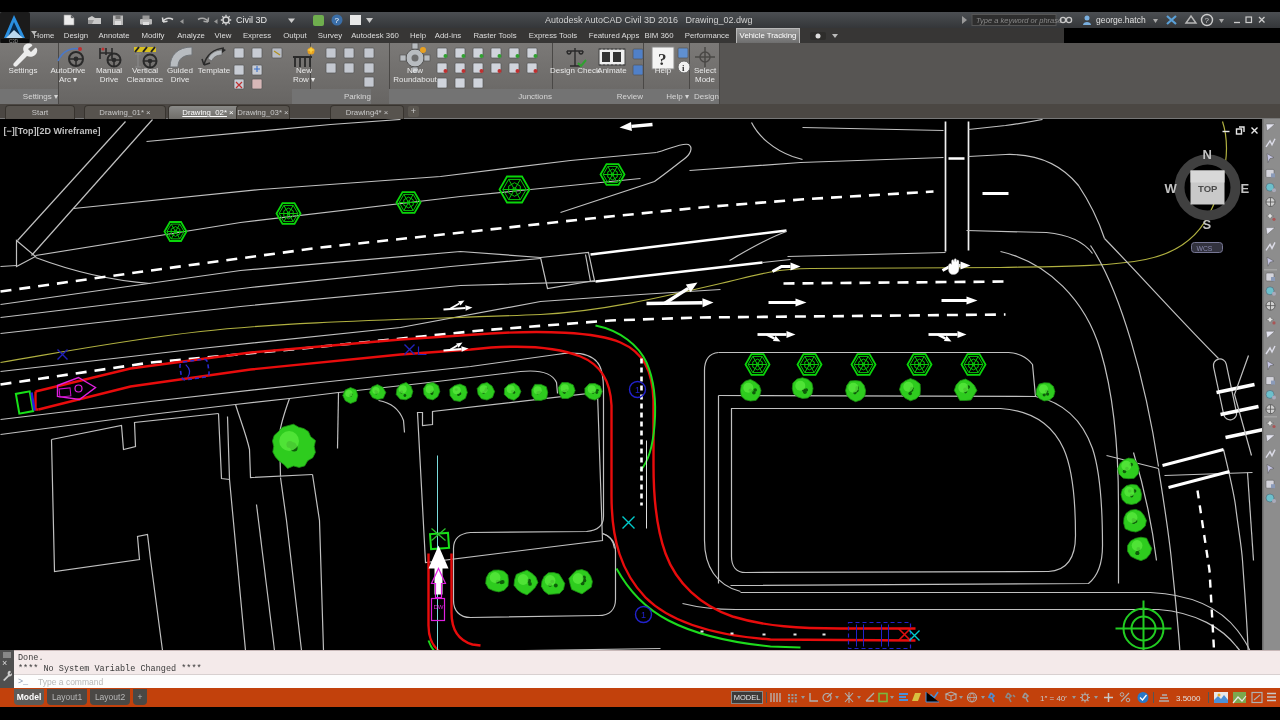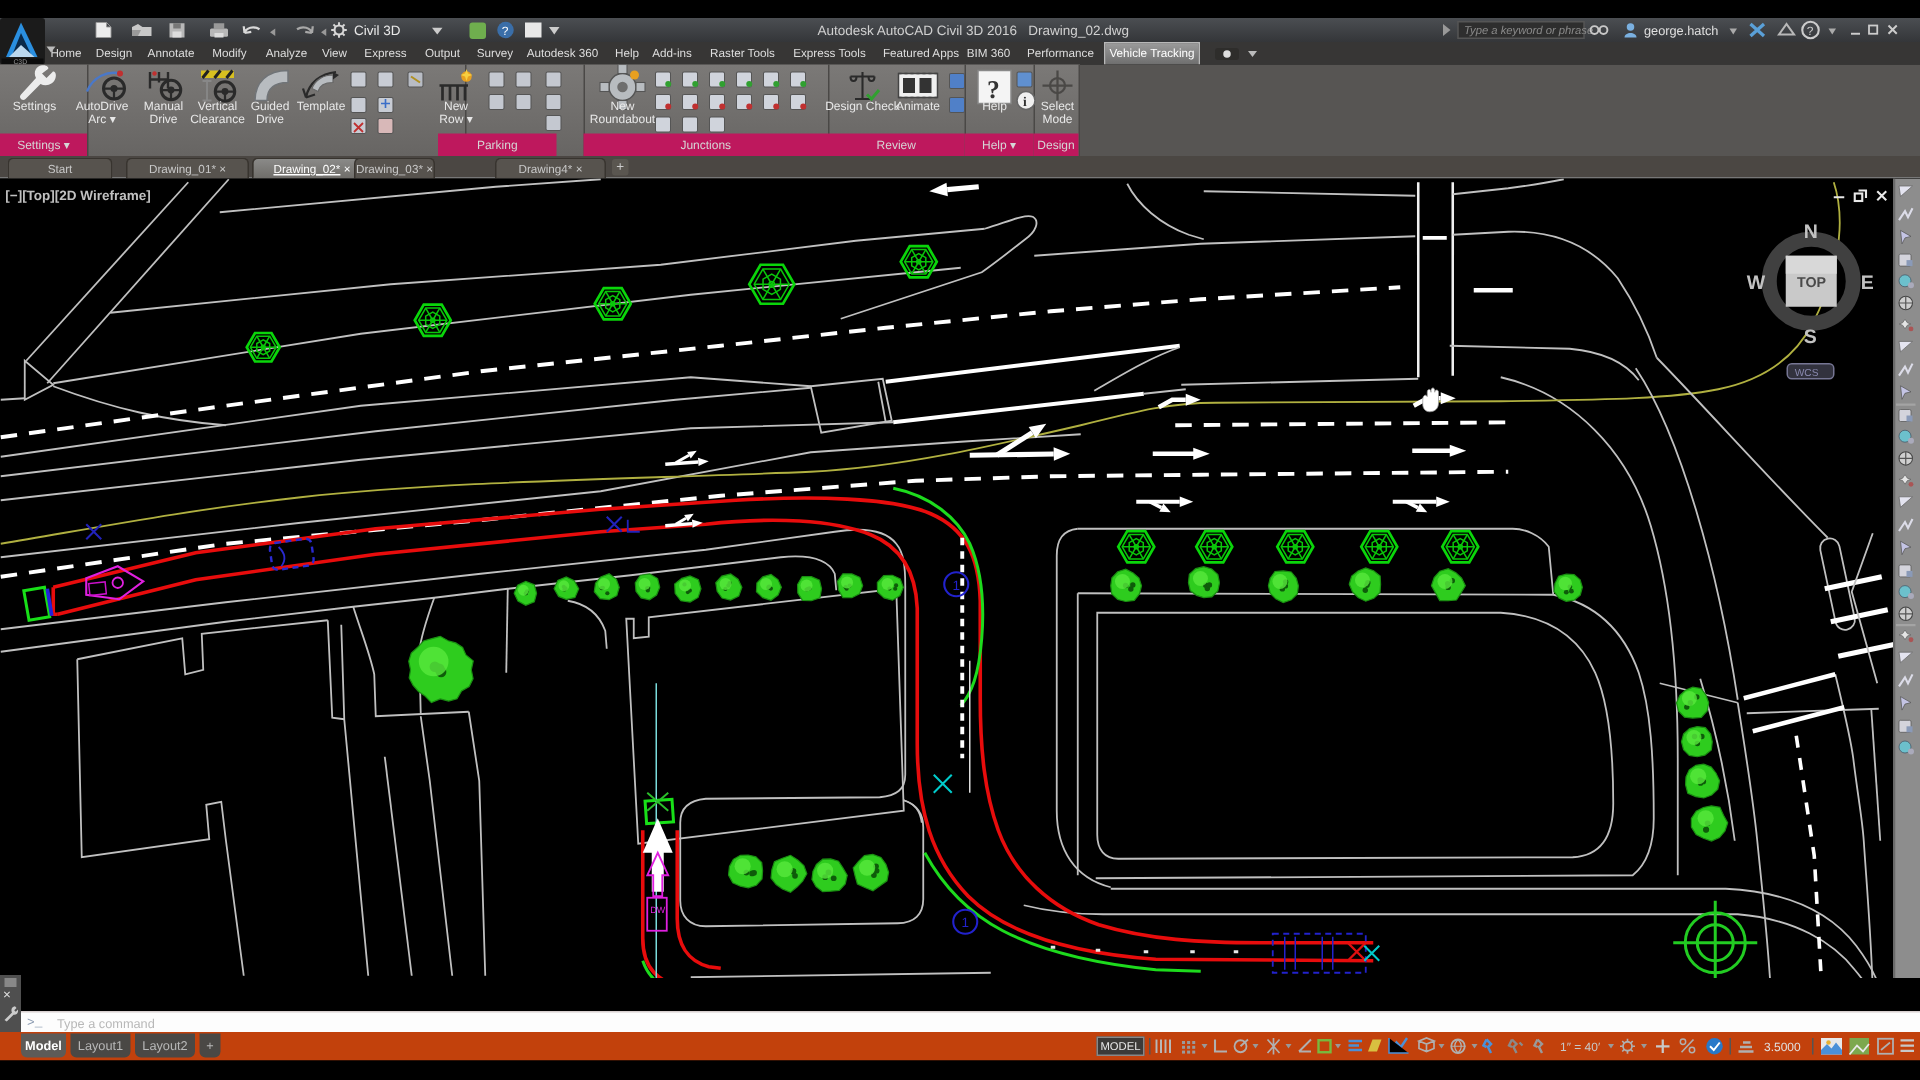--- a/index.html
+++ b/index.html
@@ -1,24 +1,24 @@
 <!DOCTYPE html>
 <html><head><meta charset="utf-8"><style>
 *{margin:0;padding:0;box-sizing:border-box}
 html,body{width:1280px;height:720px;overflow:hidden;background:#000;font-family:"Liberation Sans",sans-serif}
 #app{position:relative;width:1280px;height:720px}
 .abs{position:absolute}
 
 #titlebar{position:absolute;left:0;top:12px;width:1280px;height:16px;background:linear-gradient(#4b4e52,#343639)}
-#tabrow{position:absolute;left:0;top:28px;width:1280px;height:15px;background:#373635}
+#tabrow{position:absolute;left:0;top:28px;width:1064px;height:15px;background:#373635}
 .rtab{position:absolute;top:3px;transform:translateX(-50%);font-size:7.8px;color:#dedede;white-space:nowrap}
 #vttab{position:absolute;left:736px;top:0px;width:64px;height:15px;background:linear-gradient(#9a9a9a,#6e6e6e);border:1px solid #b8b8b8;border-bottom:none;color:#fff;font-size:7.8px;text-align:center;line-height:14px}
 #ribbon{position:absolute;left:0;top:43px;width:1280px;height:61px;background:#575553}
 #ribbonpanels{position:absolute;left:0;top:0;width:720px;height:61px;background:linear-gradient(#7b7977,#676563)}
-.plabel{position:absolute;top:46px;height:15px;line-height:15px;font-size:8px;color:#d6d6d6;text-align:center;background:#be185d}
+.plabel{position:absolute;top:46px;height:15px;line-height:15px;font-size:8px;color:#d6d6d6;text-align:right;background:#737373}
 .psep{position:absolute;top:0;width:1px;height:61px;background:#4a4846}
 .bigbtn{position:absolute;top:2px;text-align:center;font-size:8px;color:#e8e8e8;line-height:8.5px}
 #dtabs{position:absolute;left:0;top:104px;width:1280px;height:15px;background:#4b4743;border-bottom:1px solid #777;box-sizing:content-box;height:14px}
 .dtab{position:absolute;top:1px;height:14px;background:#57534e;color:#c8c8c8;font-size:7.8px;text-align:center;border-radius:4px 4px 0 0;border:1px solid #38342f;border-bottom:none;line-height:13px}
 .dtab.active{background:linear-gradient(#8a8a88,#6f6d69);color:#fff}
 
 #canvas{position:absolute;left:0;top:119px;width:1280px;height:533px;background:#000}
 .rl{stroke:#c0c0c0;stroke-width:1.2;fill:none}
 .rw{stroke:#f0f0f0;stroke-width:1.7;fill:none}
 .dw{stroke:#fff;stroke-width:2.6;fill:none;stroke-dasharray:11,8}
@@ -713,20 +713,24 @@
       <rect x="2" y="150" width="13" height="1.5" fill="#a4a4a4"></rect>
       <rect x="2" y="297" width="13" height="1.5" fill="#a4a4a4"></rect>
     </svg>
   <div id="cmdstrip">
     <div class="abs" style="left:3px;top:2px;width:8px;height:6px;background:#888"></div>
     <div class="abs" style="left:2px;top:8px;color:#ddd;font-size:9px">×</div>
     <svg class="abs" style="left:2px;top:20px" width="10" height="12">
         <path d="M1,10 L6,5 C5,3 6,1 8,0.8 L9,2 L7.5,3.5 L8.5,4.5 L10,3 C10.5,5 9,7 7,6.5 L2.5,11 Z" fill="#ccc"></path>
       </svg>
   </div>
+  <div id="cmdarea">
+      <div class="cmdtxt" style="padding-top:2px">Done.
+**** No System Variable Changed ****</div>
+    </div>
   <div id="cmdinput">
       <span style="position:absolute;left:4px;top:2px;font-size:8.5px;color:#8a9ab0;font-family:'Liberation Mono',monospace">&gt;_</span>
       <span style="position:absolute;left:24px;top:2px;font-size:8.5px;color:#b8b8b8">Type a command</span>
     </div>
   <div id="bottombar">
     <div class="ltab active" style="left:14px;width:30px">Model</div>
     <div class="ltab" style="left:47px;width:40px">Layout1</div>
     <div class="ltab" style="left:90px;width:40px">Layout2</div>
     <div class="ltab" style="left:133px;width:14px">+</div>
     <div class="abs" style="left:731px;top:3px;width:32px;height:13px;border:1px solid #888;color:#e8e8e8;font-size:7.5px;text-align:center;line-height:12px;background:#3c3a38">MODEL</div>

